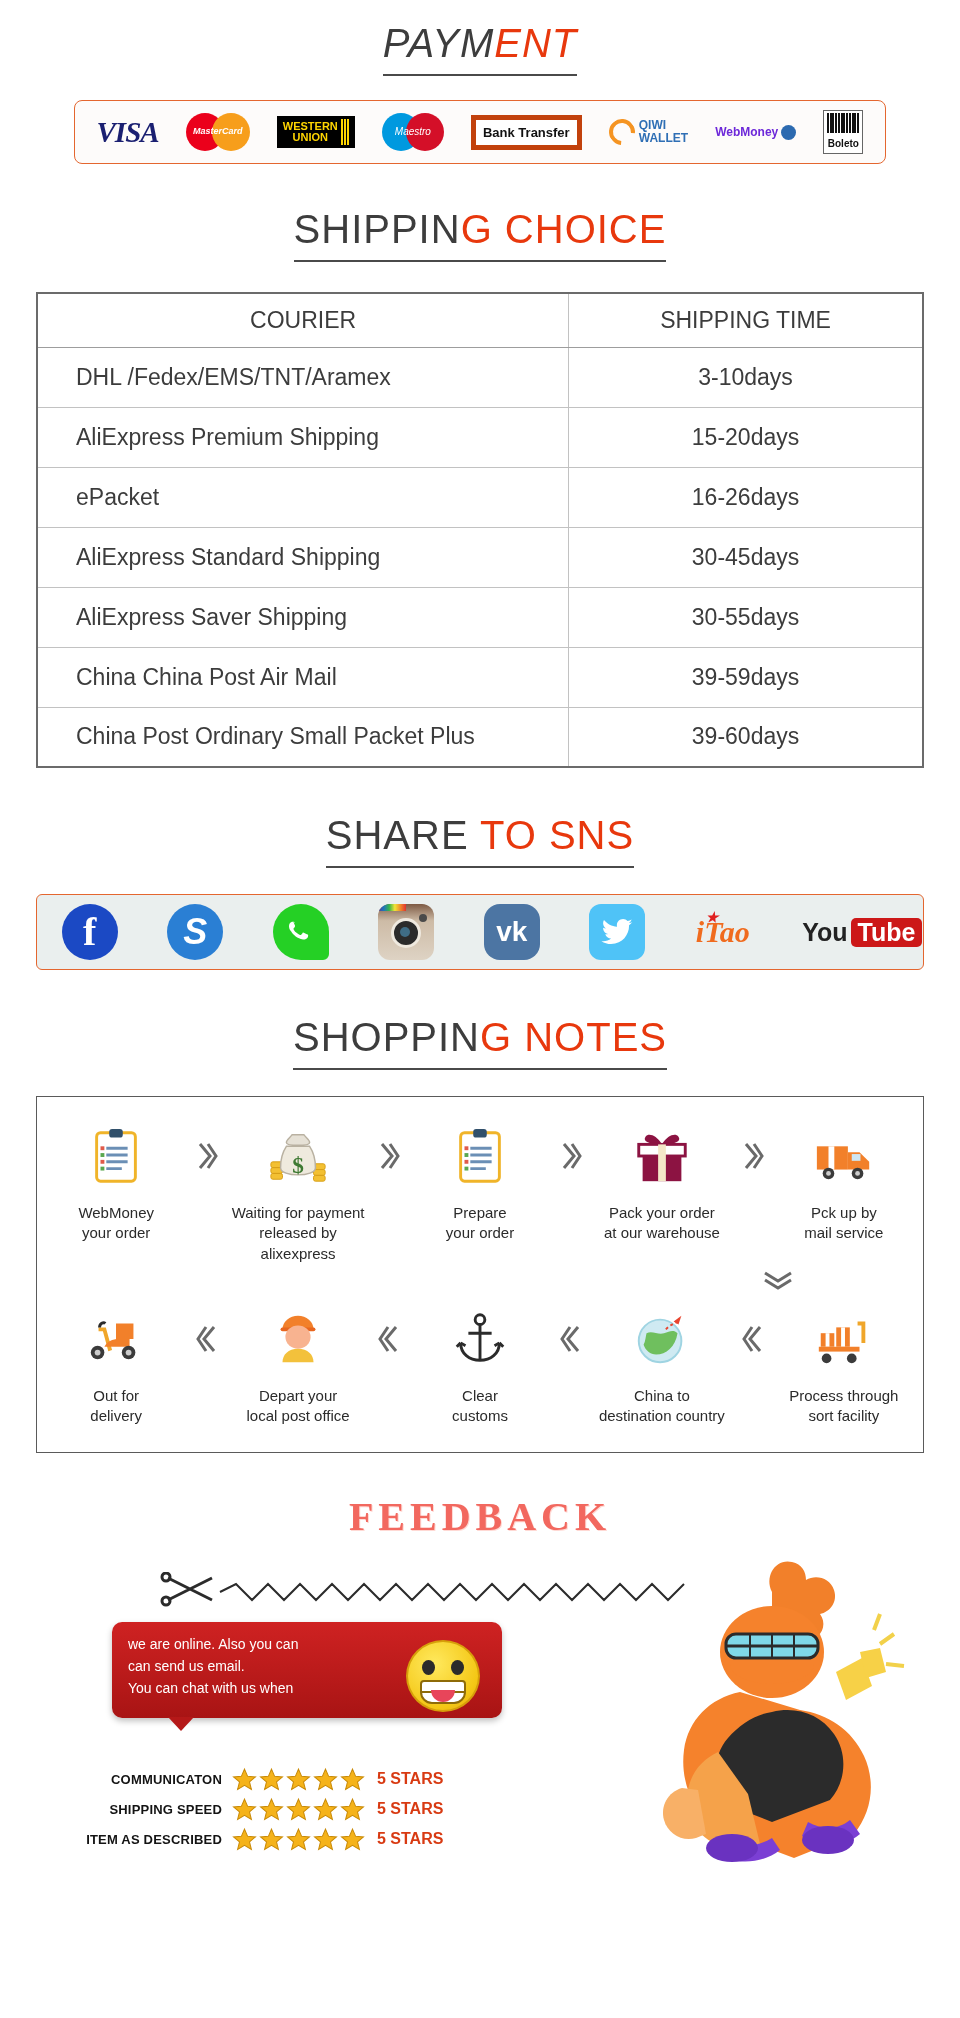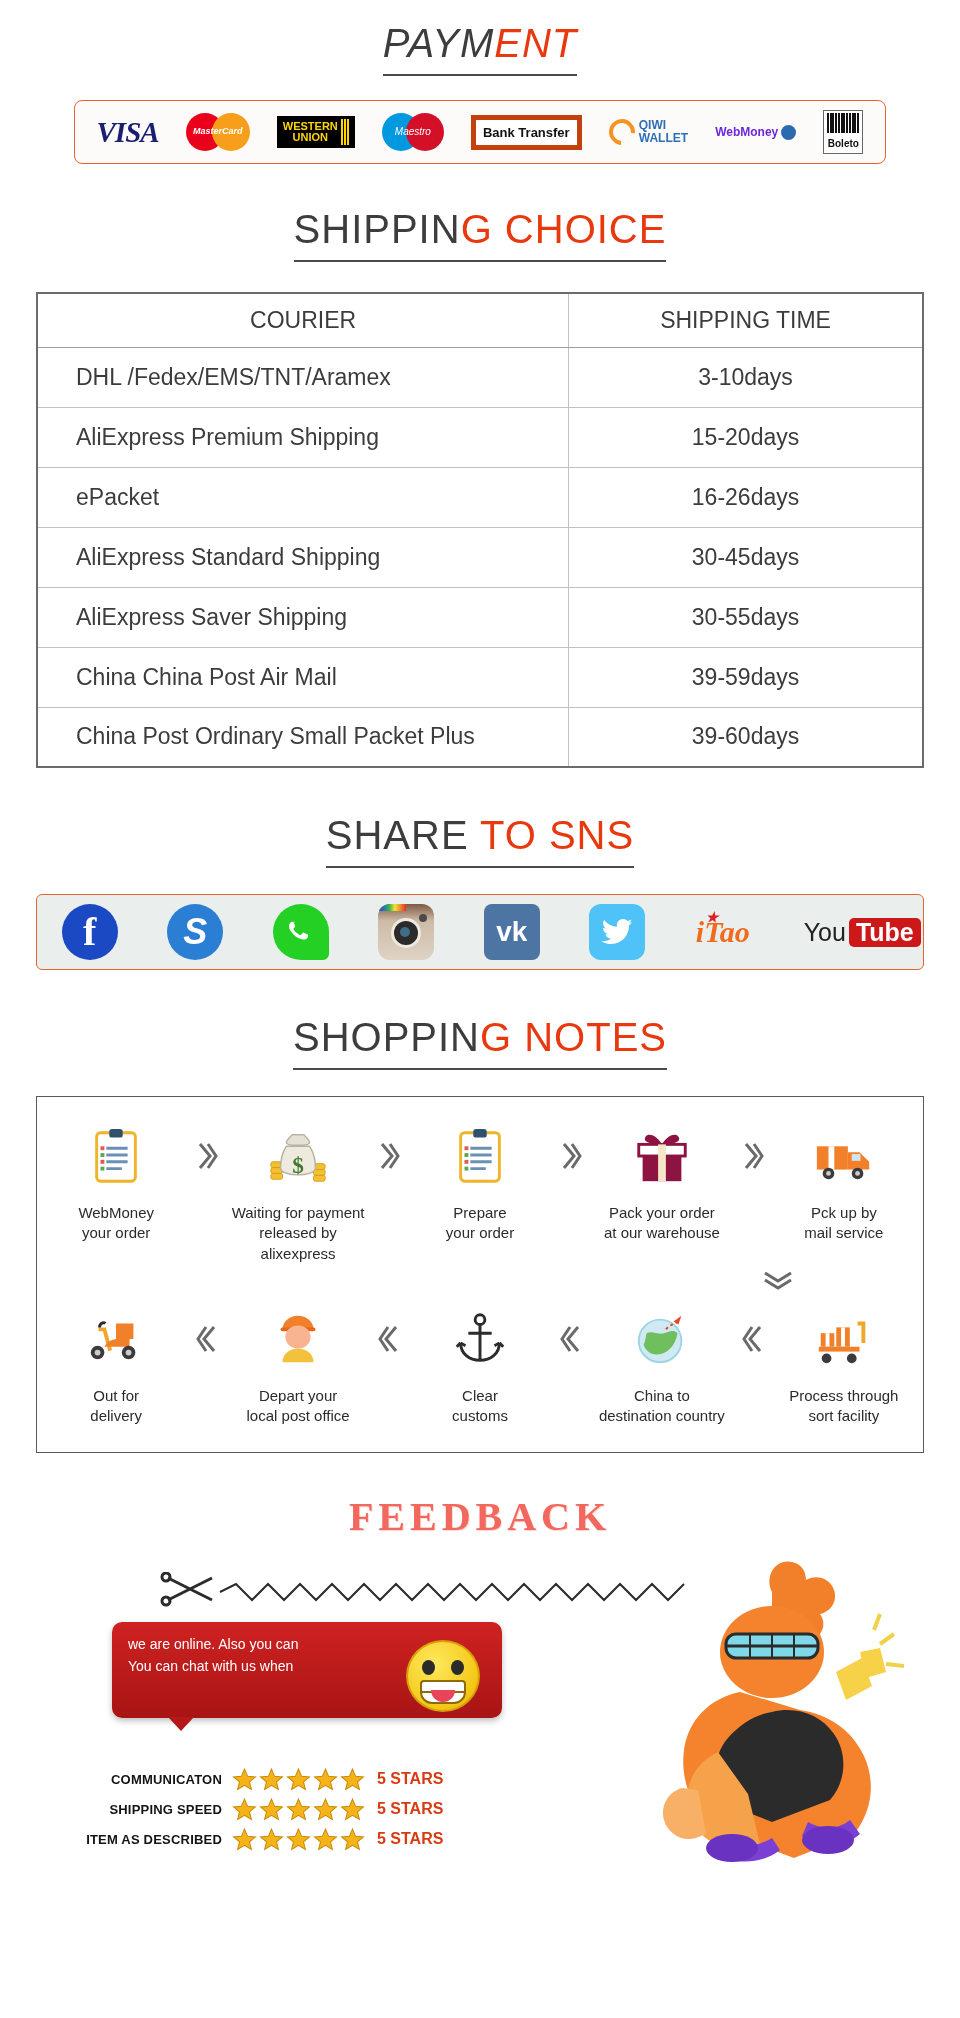--- a/index.html
+++ b/index.html
@@ -121,30 +121,30 @@
         position: relative; overflow: hidden; }
   .ig .stripe { position: absolute; top: 0; left: 0; width: 50%; height: 7px;
                 background: linear-gradient(90deg,#5b3a8e,#1e73be,#35b44a,#f2e437,#ef8a2b,#e0322f); }
   .ig .lens { position: absolute; left: 50%; top: 52%; transform: translate(-50%,-50%);
               width: 30px; height: 30px; border-radius: 50%; background: #2b2b2b;
               border: 3px solid #efe9df; }
   .ig .lens::after { content:""; position:absolute; left:6px; top:6px; width:10px; height:10px;
               border-radius:50%; background:#3f6d86; }
   .ig .flash { position: absolute; right: 7px; top: 10px; width: 8px; height: 8px;
                border-radius: 50%; background: #4a4a4a; }
-  .vk { width: 56px; height: 56px; border-radius: 8px; background: #4c75a3; color: #fff;
+  .vk { width: 56px; height: 56px; border-radius: 16px; background: #4c75a3; color: #fff;
         font-weight: bold; font-size: 28px; display: flex; align-items: center; justify-content: center; }
   .tw { width: 56px; height: 56px; border-radius: 12px; background: #4fc3f7;
         display: flex; align-items: center; justify-content: center; }
   .tw svg { width: 34px; height: 34px; }
   .itao { font-family: "Liberation Serif", serif; font-style: italic; font-weight: bold;
           font-size: 30px; color: #f06b1e; position: relative; }
   .itao .star { position: absolute; left: 10px; top: -6px; color: #e02020; font-size: 14px; }
   .yt { display: flex; align-items: center; gap: 3px; }
-  .yt .you { font-weight: normal; font-size: 25px; color: #222; margin-left: 26px; }
+  .yt .you { font-weight: bold; font-size: 25px; color: #222; margin-left: 26px; }
   .yt .tube { background: #cc1818; color: #fff; font-weight: bold; font-size: 25px;
               padding: 0 7px; border-radius: 5px; }
 
   
   .notes-title { margin-top: 46px; }
   .notes-box {
     margin: 26px auto 0;
     width: 888px;
     border: 1px solid #5a5a5a;
     padding: 22px 10px 26px;
@@ -636,20 +636,21 @@
       <g stroke="#2b2b2b" stroke-width="3" fill="none">
         <path d="M8 6l44 22M8 28l44-22"></path>
         <circle cx="6" cy="5" r="4"></circle>
           <circle cx="6" cy="29" r="4"></circle>
       </g>
       <path d="M60 20l16-8 16 16 16-16 16 16 16-16 16 16 16-16 16 16 16-16 16 16 16-16 16 16 16-16 16 16 16-16 16 16 16-16 16 16 16-16 16 16 16-16 16 16 16-16 16 16 16-16 16 16 16-16 16 16 16-16" stroke="#2b2b2b" stroke-width="2" fill="none"></path>
     </svg>
 
     <div class="bubble">
       <div>we are online. Also you can</div>
+      <div>can send us email.</div>
       <div>You can chat with us when</div>
       <div class="emoji-face">
         <i class="eye l"></i>
           <i class="eye r"></i>
           <i class="mouth"></i>
           <i class="tongue"></i>
       </div>
     </div>
 
     <div class="ratings">

